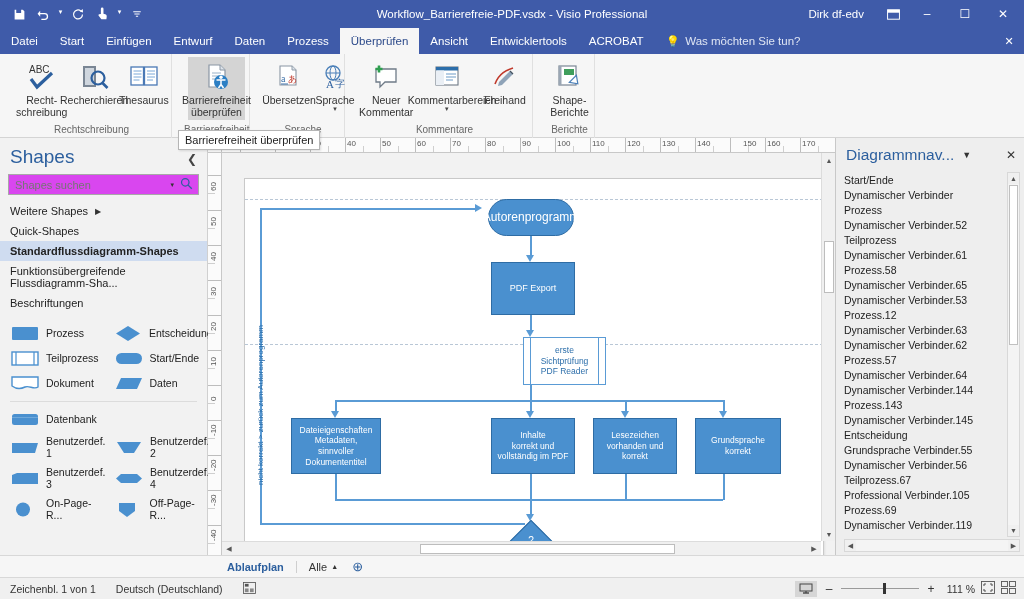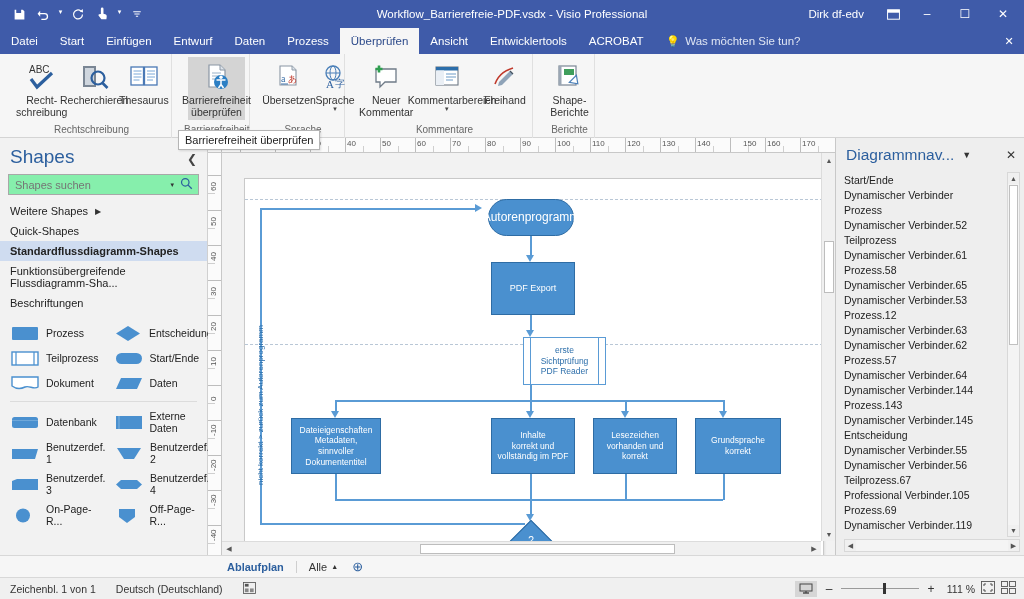--- a/index.html
+++ b/index.html
@@ -92,21 +92,21 @@
     width: 208px; background: #f2f2f2; border-right: 1px solid #d0d0d0;
     display: flex; flex-direction: column; position: relative;
   }
   .shapes-title {
     padding: 8px 10px 6px 10px; display: flex; align-items: baseline;
   }
   .shapes-title h1 { margin: 0; font-size: 19px; font-weight: normal; color: #2c5f9e; }
   .collapse-arrow { margin-left: auto; color: #444; font-size: 12px; }
   .search-row { padding: 0 8px 6px 8px; }
   .search-box {
-    display: flex; align-items: center; background: #86efac; border: 1px solid #a8a8a8;
+    display: flex; align-items: center; background: #d946ef; border: 1px solid #a8a8a8;
     height: 21px; padding: 0 3px;
   }
   .search-box input {
     flex: 1; border: none; outline: none; font-size: 11px;
     font-family: "Liberation Sans", sans-serif; color: #333;
     padding-left: 3px; background: transparent;
   }
   .search-caret { color: #333; font-size: 7px; padding: 0 4px; }
   .search-mag { color: #2c5f9e; font-size: 12px; padding: 0 2px; }
   .stencil-list { font-size: 11px; color: #222; }
@@ -551,27 +551,20 @@
 
         <div class="divider"></div>
 
         <div class="shape-row">
           <div class="shape-cell">
             <span class="sw"><svg width="30" height="17">
                   <rect x="2" y="3" width="26" height="11" rx="2.5" fill="#4a90cf"></rect>
                   <path d="M2 6.5h26" stroke="#6fa8da" stroke-width="1"></path>
                 </svg></span>
             <span class="lbl">Datenbank</span>
-          </div>
-          <div class="shape-cell">
-            <span class="sw"><svg width="30" height="17">
-                  <rect x="2" y="2" width="26" height="13" fill="#4a90cf"></rect>
-                  <path d="M5 2v13" stroke="#7fb4e0" stroke-width="1"></path>
-                </svg></span>
-            <span class="lbl">Externe Daten</span>
           </div>
         </div>
         <div class="shape-row">
           <div class="shape-cell">
             <span class="sw"><svg width="30" height="17">
                   <path d="M2 4h26l-3 10H2z" fill="#4a90cf"></path>
                 </svg></span>
             <span class="lbl">Benutzerdef. 1</span>
           </div>
           <div class="shape-cell">
@@ -813,21 +806,21 @@
             <div class="nav-item">Dynamischer Verbinder.53</div>
             <div class="nav-item">Prozess.12</div>
             <div class="nav-item">Dynamischer Verbinder.63</div>
             <div class="nav-item">Dynamischer Verbinder.62</div>
             <div class="nav-item">Prozess.57</div>
             <div class="nav-item">Dynamischer Verbinder.64</div>
             <div class="nav-item">Dynamischer Verbinder.144</div>
             <div class="nav-item">Prozess.143</div>
             <div class="nav-item">Dynamischer Verbinder.145</div>
             <div class="nav-item">Entscheidung</div>
-            <div class="nav-item">Dynamischer Verbinder.55</div>
+            <div class="nav-item">Grundsprache Verbinder.55</div>
             <div class="nav-item">Dynamischer Verbinder.56</div>
             <div class="nav-item">Teilprozess.67</div>
             <div class="nav-item">Professional Verbinder.105</div>
             <div class="nav-item">Prozess.69</div>
             <div class="nav-item">Dynamischer Verbinder.119</div>
           </div>
         <div class="nav-sb">
           <div class="sb-arrow" style="left:0;top:0;width:11px;height:11px;">▲</div>
           <div class="nav-sb-thumb" style="top:12px; height:160px;"></div>
           <div class="sb-arrow" style="left:0;bottom:0;width:11px;height:11px;">▼</div>

